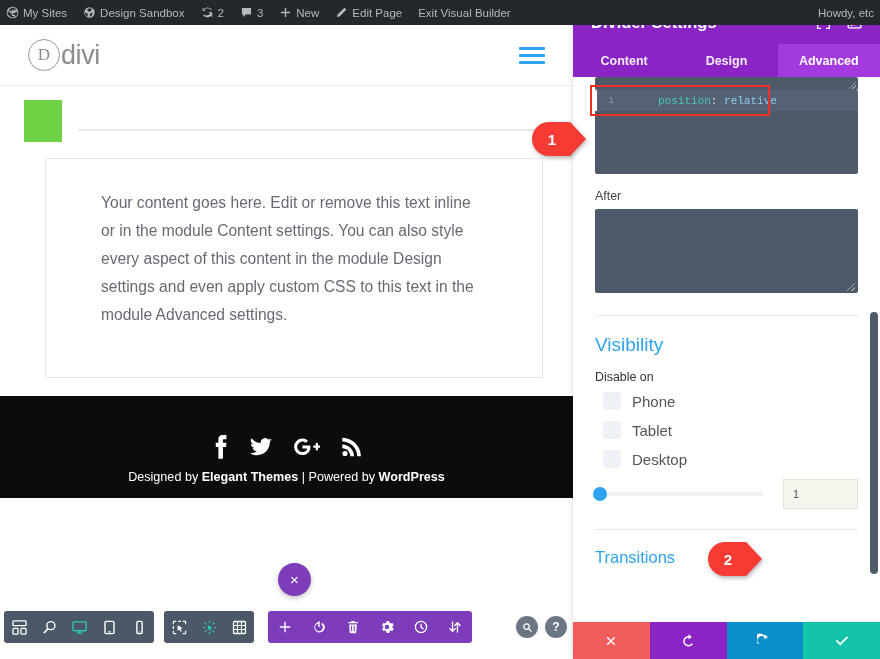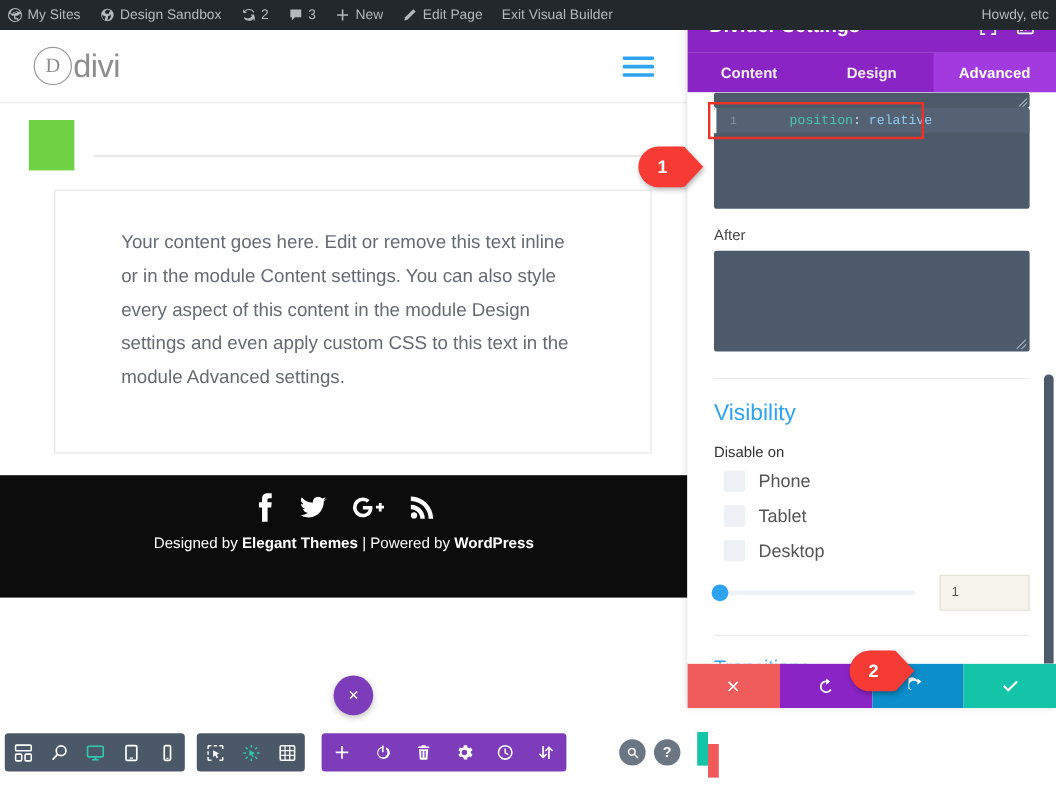--- a/index.html
+++ b/index.html
@@ -79,21 +79,21 @@
     background: #fff;
   }
   .text-module p {
     font-size: 15.6px; line-height: 28px; color: #666a73;
     font-family: "Liberation Sans", sans-serif;
   }
 
   
   .site-footer {
     margin-top: 18px; background: #0c0c0c; color: #fff;
-    height: 102px; padding-top: 10px; text-align: center;
+    height: 102px; padding-top: 34px; text-align: center;
   }
   .social-row {
     display: flex; justify-content: center; align-items: center; gap: 22px;
     height: 34px; margin-bottom: 6px;
   }
   .social-row svg { fill: #fff; display: block; }
   .footer-credit { font-size: 12.6px; color: #fff; }
   .footer-credit b { font-weight: bold; }
 
   
@@ -137,21 +137,21 @@
     justify-content: center; color: #fff; font-size: 12px; font-weight: bold;
   }
   .help-circle svg { fill: #fff; display: block; }
   .edge-bars { display: flex; margin-left: 14px; align-items: flex-start; height: 34px;}
   .edge-bar { width: 9px; height: 28px; }
   .edge-teal { background: #14c4a9; }
   .edge-red  { background: #f15a5a; margin-top: 10px; }
 
   
   .settings-panel {
-    position: absolute; top: 0; right: 0; width: 307px; height: 590px;
+    position: absolute; top: 0; right: 0; width: 307px; height: 659px;
     background: #fff; z-index: 25;
     display: flex; flex-direction: column;
     box-shadow: -1px 0 5px rgba(0,0,0,.12);
   }
   .sp-header {
     height: 44px; background: #8b24c4; display: flex; align-items: center;
     padding: 0 18px; flex: none;
   }
   .sp-title { color: #fff; font-size: 16.5px; font-weight: bold; }
   .sp-header-icons { margin-left: auto; display: flex; align-items: center; gap: 16px; }

